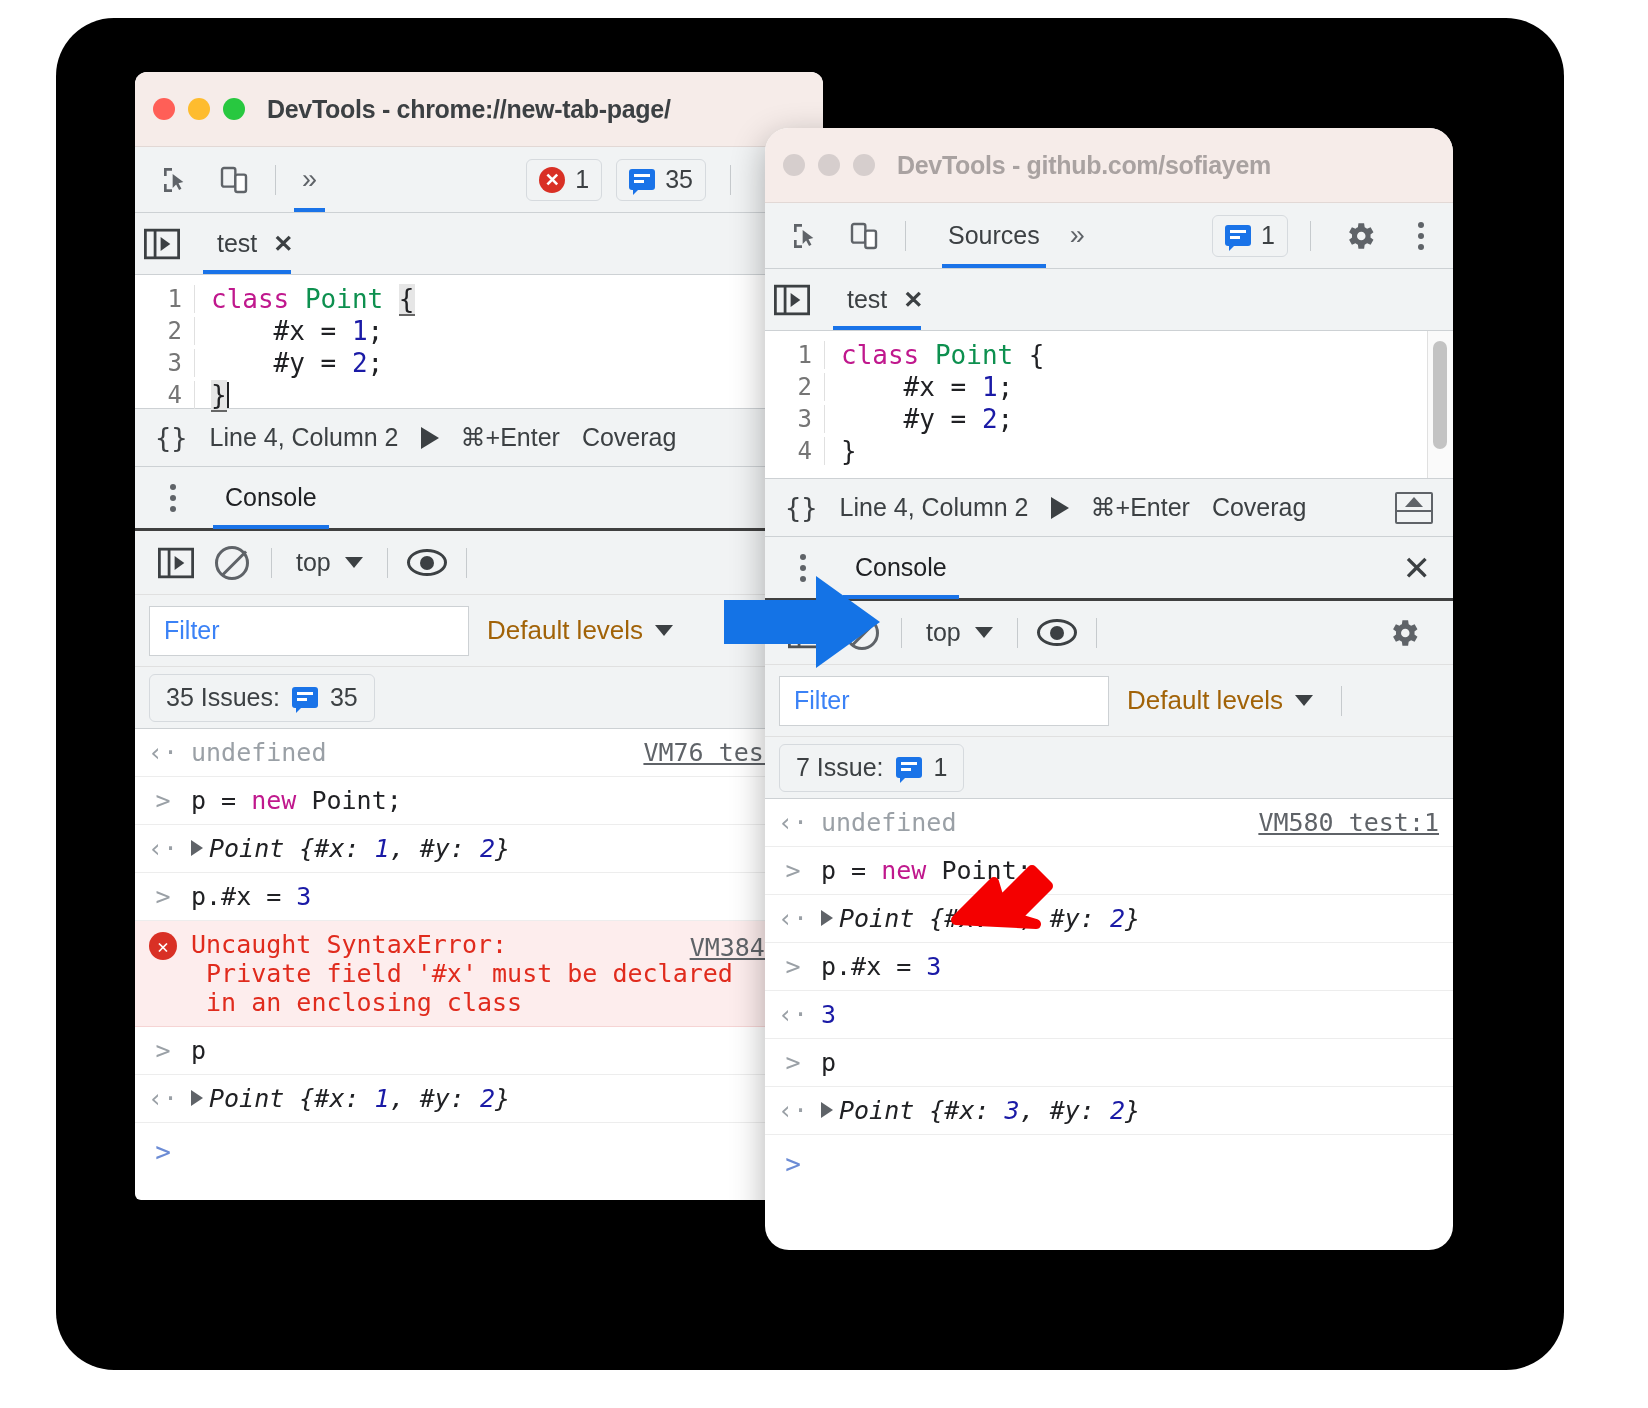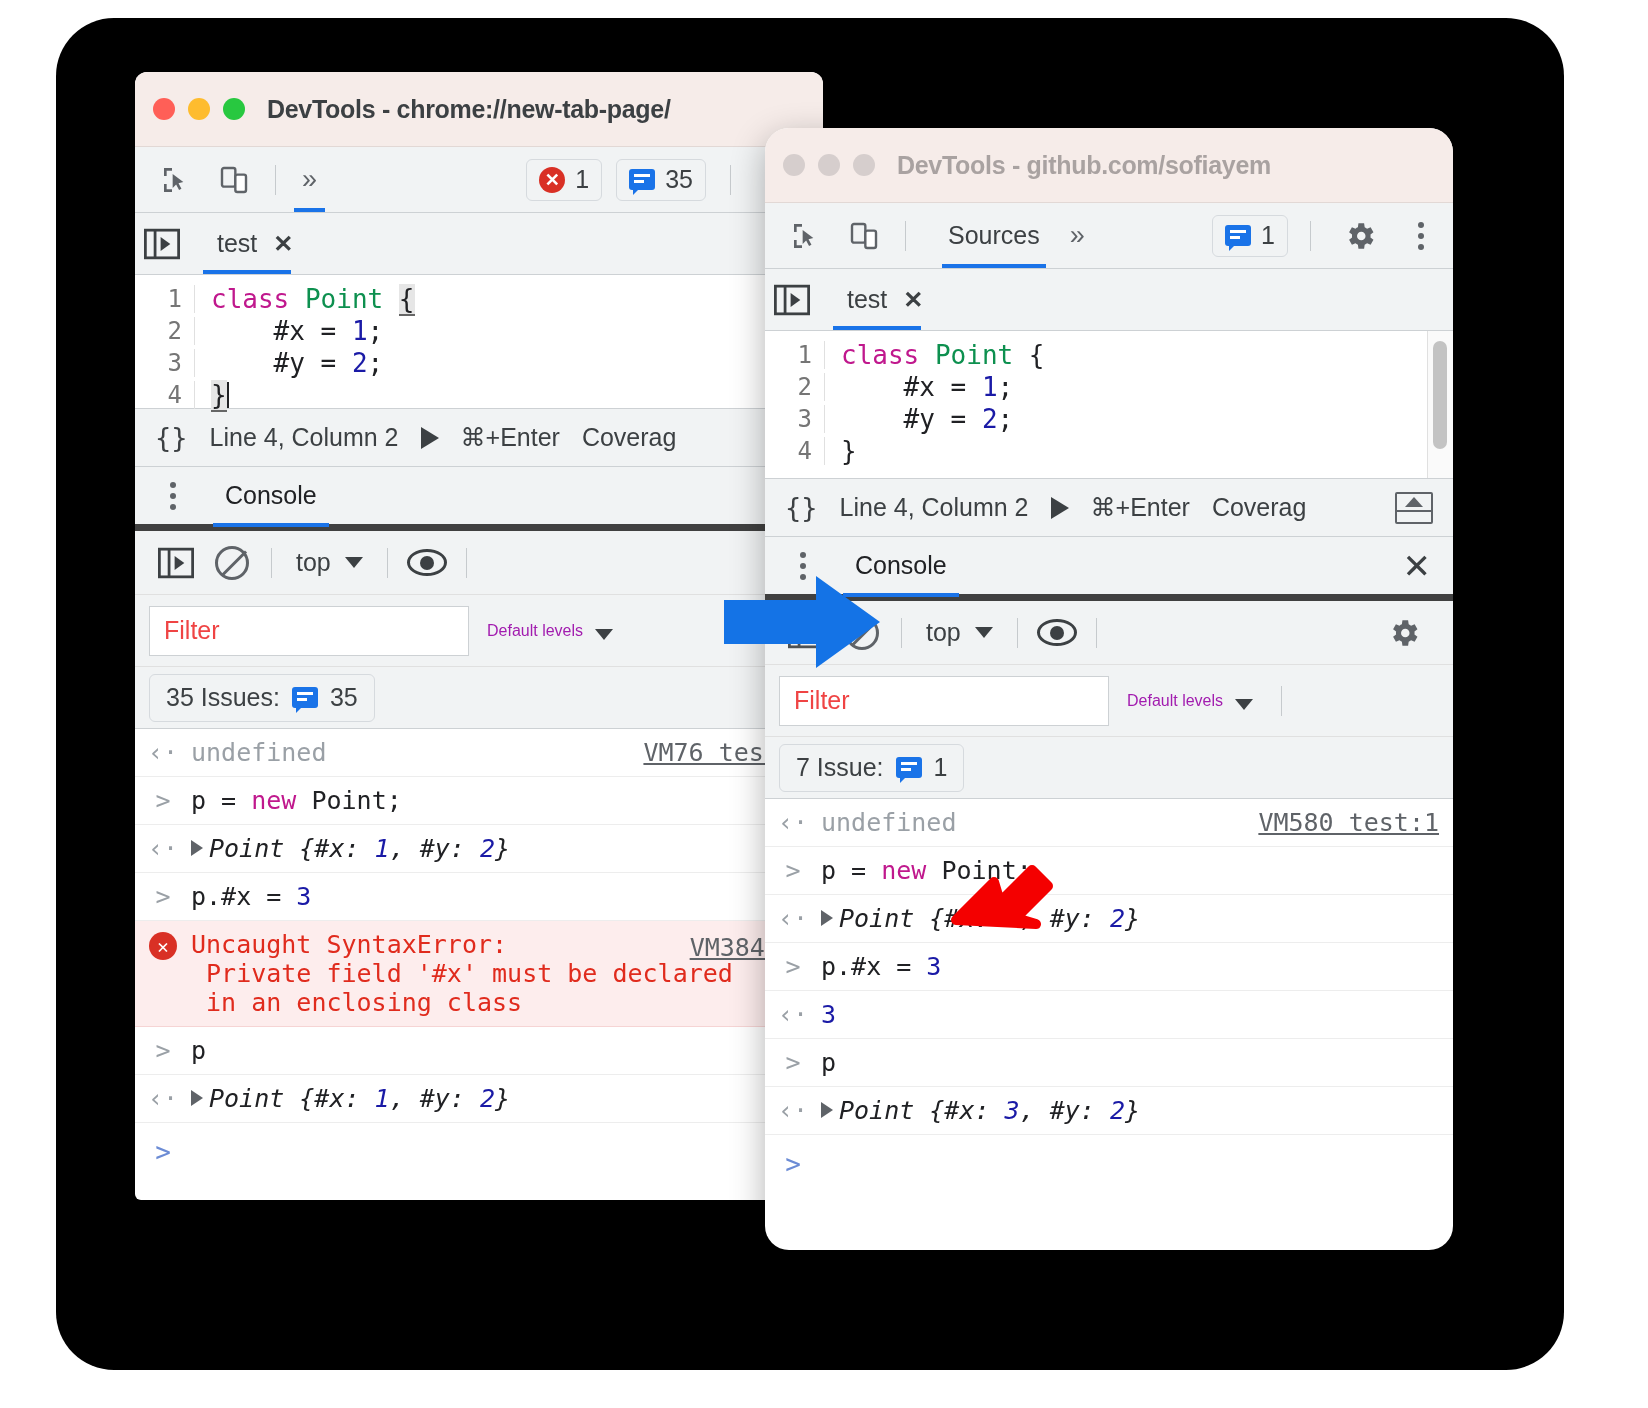--- a/index.html
+++ b/index.html
@@ -178,21 +178,21 @@
   .drawer-ic .tri {
     width:0;height:0;border-bottom:10px solid #5f6368;
     border-left:9px solid transparent;border-right:9px solid transparent;
   }
   .drawer-ic .bar { width:100%; height:2.5px; background:#5f6368; margin-top:3px; }
 
   
   .drawer-head {
     height:64px; background:#f1f3f4;
     display:flex; align-items:center; padding-left:16px;
-    border-bottom:7px solid #404040;
+    border-bottom:3px solid #404040;
     position:relative;
   }
   .kebab { width:44px; display:flex; flex-direction:column; align-items:center; gap:5px; }
   .kebab i { width:6px;height:6px;border-radius:50%;background:#5f6368; display:block;}
   .drawer-tab {
     font-size:25px; color:#202124; margin-left:18px;
     height:62px; display:flex; align-items:center; padding:0 12px;
     position:relative;
   }
   .drawer-tab::after {
@@ -232,25 +232,25 @@
   .gear-tb { margin-left:auto; margin-right:22px; }
 
   
   .filter-row {
     height:72px; background:#f1f3f4;
     display:flex; align-items:center; padding-left:14px; gap:18px;
     border-bottom:1px solid #e0e0e0;
   }
   .filter-input {
     height:50px; background:#fff; border:1px solid #cdd1d4;
-    font-size:25px; color:#ef4444;
+    font-size:25px; color:#3b82f6;
     display:flex; align-items:center; padding-left:14px;
   }
   .levels {
-    font-size:16px; color:#a21caf; display:flex; align-items:flex-end; gap:12px;
+    font-size:26px; color:#a16207; display:flex; align-items:center; gap:12px;
   }
   .issues-row {
     height:62px; background:#f1f3f4;
     display:flex; align-items:center; padding-left:14px;
     border-bottom:1px solid #cdd1d4;
   }
   .issues-btn {
     height:48px; border:1px solid #d6dade; border-radius:6px;
     display:flex; align-items:center; gap:12px; padding:0 16px;
     font-size:25px; color:#3c4043; background:#f1f3f4;

